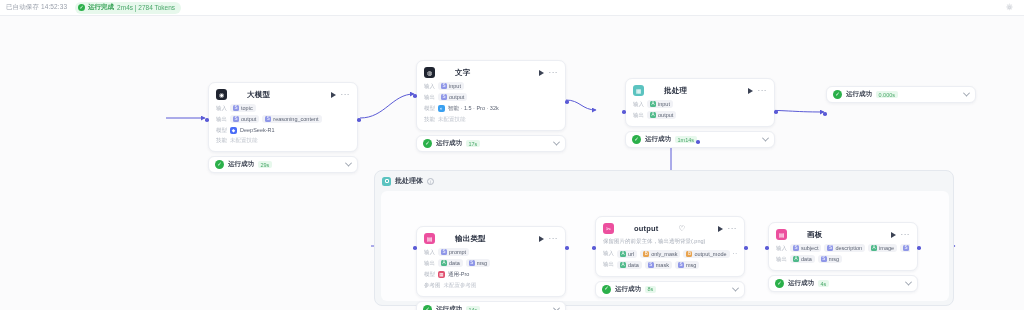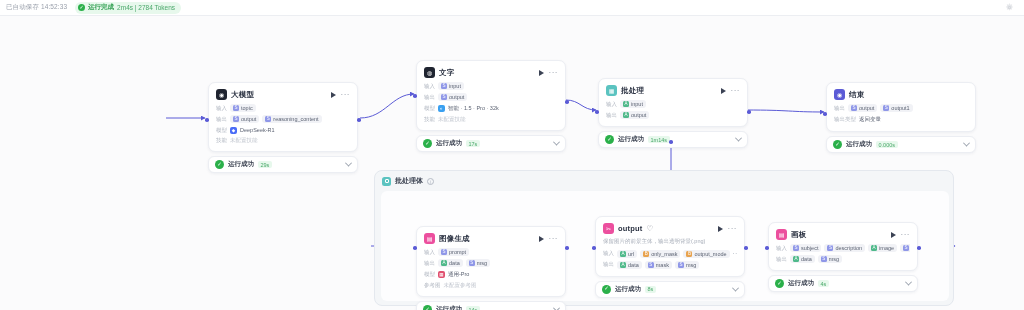--- a/index.html
+++ b/index.html
@@ -58,21 +58,21 @@
     position: absolute; left: 6px; top: 20px; width: 568px; height: 110px;
     background: #fdfdfe; border-radius: 6px;
   }
 
   
   .node { position: absolute; width: 150px; z-index: 10; }
   .node-body {
     background: #ffffff; border: 1px solid #eceef3; border-radius: 7px;
     box-shadow: 0 1px 3px rgba(25,32,60,.06); padding: 6px 7px 7px 7px;
   }
-  .node-head { display: flex; align-items: center; gap: 4px; }
+  .node-head { display: flex; align-items: center; gap: 20px; }
   .node-ico {
     width: 11px; height: 11px; border-radius: 3px; flex: 0 0 auto;
     display: inline-flex; align-items: center; justify-content: center;
     color: #fff; font-size: 6px; line-height: 1;
   }
   .node-name { font-size: 7.5px; color: #2b3242; font-weight: bold; letter-spacing: .2px; }
   .node-head-actions { margin-left: auto; display: flex; align-items: center; gap: 5px; }
   .play-ico {
     width: 0; height: 0; border-left: 5px solid #3b4254;
     border-top: 3px solid transparent; border-bottom: 3px solid transparent;
@@ -276,21 +276,21 @@
       <div class="status">
         <span class="check">✓</span>
         <span class="stext">运行成功</span>
         <span class="sdur">17s</span>
         <span class="chev"></span>
       </div>
       <span class="port" style="left:-3px; top:34px;"></span>
       <span class="port" style="left:149px; top:40px;"></span>
     </div>
 
-    <div class="node" style="left:598px; top:62px;">
+    <div class="node" style="left:625px; top:62px;">
       <div class="node-body">
         <div class="node-head">
           <span class="node-ico" style="background:#5bc3c0">▦</span>
           <span class="node-name">批处理</span>
           <span class="node-head-actions">
             <span class="play-ico"></span>
             <span class="dots-ico">···</span>
           </span>
         </div>
         <div class="rows">
@@ -315,57 +315,34 @@
         <span class="stext">运行成功</span>
         <span class="sdur">1m14s</span>
         <span class="chev"></span>
       </div>
       <span class="port" style="left:-3px; top:32px;"></span>
       <span class="port" style="left:149px; top:32px;"></span>
       <span class="port" style="left:71px; top:62px;"></span>
     </div>
 
     <div class="node" style="left:826px; top:66px;">
-      <div class="node-body">
-        <div class="node-head">
-          <span class="node-ico" style="background:#5b5bd6">◉</span>
-          <span class="node-name">结束</span>
-        </div>
-        <div class="rows">
-          <div class="row">
-            <span class="row-label">输出</span>
-            <span class="pill">
-                <span class="tchip">S</span>
-                <span>output</span>
-              </span>
-            <span class="pill">
-                <span class="tchip">S</span>
-                <span>output1</span>
-              </span>
-          </div>
-          <div class="row">
-            <span class="row-label">输出类型</span>
-            <span class="pill plain">返回变量</span>
-          </div>
-        </div>
-      </div>
       <div class="status">
         <span class="check">✓</span>
         <span class="stext">运行成功</span>
         <span class="sdur">0.000s</span>
         <span class="chev"></span>
       </div>
       <span class="port" style="left:-3px; top:30px;"></span>
     </div>
 
     <div class="node" style="left:416px; top:210px;">
       <div class="node-body">
         <div class="node-head">
           <span class="node-ico" style="background:#ec4f9e">▤</span>
-          <span class="node-name">图像生成</span>
+          <span class="node-name">输出类型</span>
           <span class="node-head-actions">
             <span class="play-ico"></span>
             <span class="dots-ico">···</span>
           </span>
         </div>
         <div class="rows">
           <div class="row">
             <span class="row-label">输入</span>
             <span class="pill">
                 <span class="tchip">S</span>

